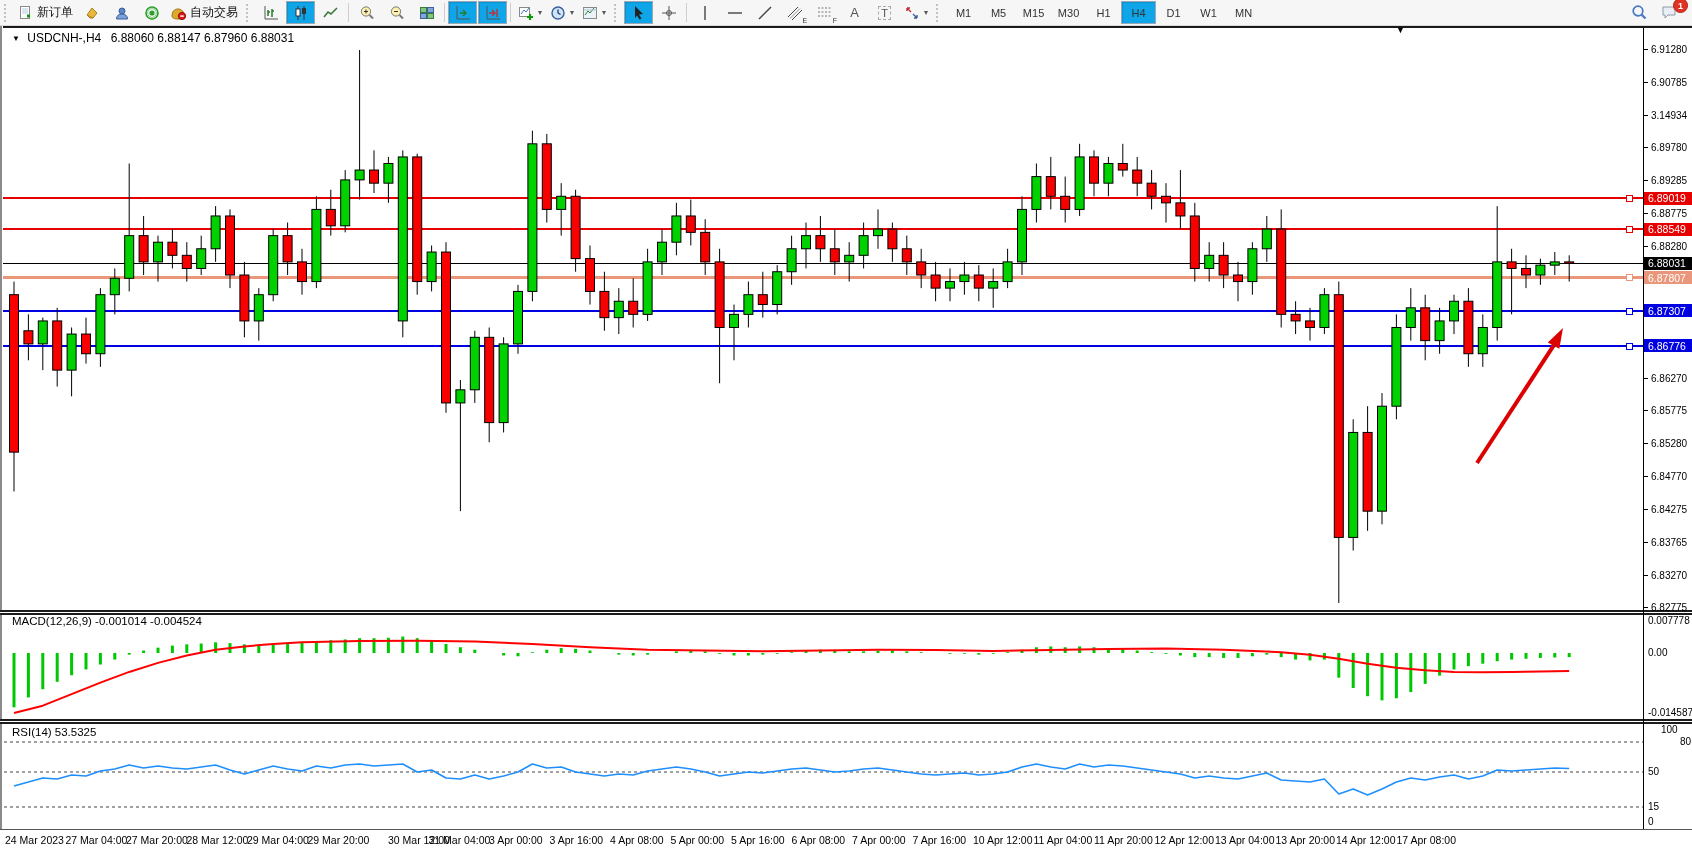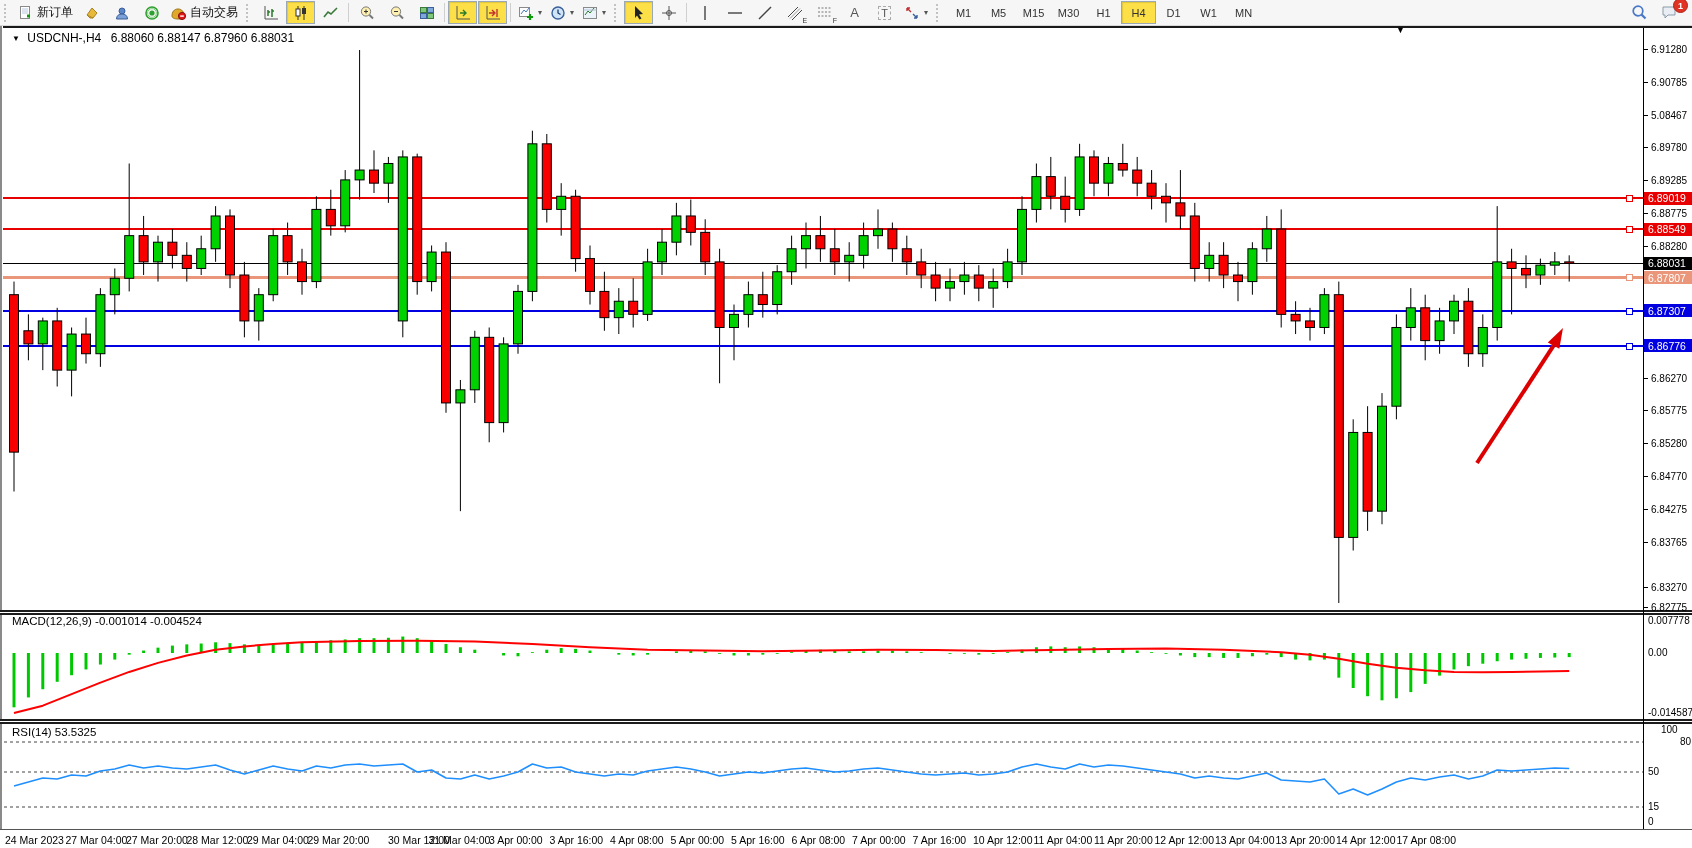--- a/index.html
+++ b/index.html
@@ -4,21 +4,21 @@
 <style>
   html,body{margin:0;padding:0;background:#fff;}
   #app{position:relative;width:1692px;height:848px;background:#fff;overflow:hidden;
        font-family:"Liberation Sans","DejaVu Sans",sans-serif;-webkit-font-smoothing:none;}
   
   .toolbar{position:absolute;left:0;top:0;width:1692px;height:25px;background:#f6f6f6;
            display:flex;align-items:center;gap:1px;border-bottom:1px solid #d8d8d8;z-index:40;}
   .grip{width:5px;height:18px;border-left:2px dotted #c2c2c2;margin:0 2px 0 4px;}
   .tbtn{height:21px;min-width:23px;padding:0 2px;display:flex;align-items:center;justify-content:center;
         gap:3px;border:1px solid transparent;font-size:12px;color:#222;cursor:default;}
-  .tbtn.active{background:#fde047;border:1px solid #9aa7b4;box-shadow:inset 1px 1px 1px rgba(0,0,0,.12);}
+  .tbtn.active{background:#0ea5e9;border:1px solid #9aa7b4;box-shadow:inset 1px 1px 1px rgba(0,0,0,.12);}
   .tbtn .cap{font-size:12px;color:#111;}
   .ic{width:17px;height:17px;display:inline-flex;align-items:center;justify-content:center;}
   .ic svg{display:block;}
   .drop{font-size:8px;color:#555;margin-left:1px;}
   .vsep{width:1px;height:19px;background:#cfcfcf;margin:0 2px;}
   .tf{font-size:11px;color:#333;padding:0 5px;letter-spacing:0px;}
   .toolbar-spacer{flex:1;}
   .badge{position:absolute;top:-4px;right:-5px;width:13px;height:13px;border-radius:50%;
          background:#e03324;color:#fff;font-size:9px;font-weight:bold;display:flex;
          align-items:center;justify-content:center;border:1px solid #b02316;}
@@ -694,35 +694,35 @@
       </svg>
     <div id="price-labels">
         <div class="pbadge" style="left: 1644px; top: 165.8px; background: rgb(232, 0, 0);">6.89019</div>
         <div class="pbadge" style="left: 1644px; top: 196.7px; background: rgb(232, 0, 0);">6.88549</div>
         <div class="pbadge" style="left: 1644px; top: 230.6px; background: rgb(0, 0, 0);">6.88031</div>
         <div class="pbadge" style="left: 1644px; top: 245.3px; background: rgb(233, 150, 122);">6.87807</div>
         <div class="pbadge" style="left: 1644px; top: 278.1px; background: rgb(0, 0, 224);">6.87307</div>
         <div class="pbadge" style="left: 1644px; top: 313px; background: rgb(0, 0, 224);">6.86776</div>
         <div class="ptick" style="left: 1644px; top: 18px;"><span class="tickmark"></span><span>6.91280</span></div>
         <div class="ptick" style="left: 1644px; top: 50.5px;"><span class="tickmark"></span><span>6.90785</span></div>
-        <div class="ptick" style="left: 1644px; top: 83.9px;"><span class="tickmark"></span><span>5.08467</span></div>
+        <div class="ptick" style="left: 1644px; top: 83.9px;"><span class="tickmark"></span><span>3.14934</span></div>
         <div class="ptick" style="left: 1644px; top: 116.4px;"><span class="tickmark"></span><span>6.89780</span></div>
         <div class="ptick" style="left: 1644px; top: 148.9px;"><span class="tickmark"></span><span>6.89285</span></div>
         <div class="ptick" style="left: 1644px; top: 182.3px;"><span class="tickmark"></span><span>6.88775</span></div>
         <div class="ptick" style="left: 1644px; top: 214.8px;"><span class="tickmark"></span><span>6.88280</span></div>
         <div class="ptick" style="left: 1644px; top: 247.3px;"><span class="tickmark"></span><span>6.87785</span></div>
         <div class="ptick" style="left: 1644px; top: 280.7px;"><span class="tickmark"></span><span>6.87275</span></div>
         <div class="ptick" style="left: 1644px; top: 313.9px;"><span class="tickmark"></span><span>6.86770</span></div>
         <div class="ptick" style="left: 1644px; top: 346.7px;"><span class="tickmark"></span><span>6.86270</span></div>
         <div class="ptick" style="left: 1644px; top: 379.1px;"><span class="tickmark"></span><span>6.85775</span></div>
         <div class="ptick" style="left: 1644px; top: 411.6px;"><span class="tickmark"></span><span>6.85280</span></div>
         <div class="ptick" style="left: 1644px; top: 445.1px;"><span class="tickmark"></span><span>6.84770</span></div>
         <div class="ptick" style="left: 1644px; top: 477.5px;"><span class="tickmark"></span><span>6.84275</span></div>
         <div class="ptick" style="left: 1644px; top: 511px;"><span class="tickmark"></span><span>6.83765</span></div>
-        <div class="ptick" style="left: 1644px; top: 543.5px; margin-top: 12px;"><span class="tickmark"></span><span>6.83270</span></div>
+        <div class="ptick" style="left: 1644px; top: 543.5px;"><span class="tickmark"></span><span>6.83270</span></div>
         <div class="ptick" style="left: 1644px; top: 575.9px;"><span class="tickmark"></span><span>6.82775</span></div>
         <div class="ptick" style="left: 1648px; top: 589px;">0.007778</div>
         <div class="ptick" style="left: 1648px; top: 621px;">0.00</div>
         <div class="ptick" style="left: 1648px; top: 681px;">-0.014587</div>
         <div class="ptick" style="left: 1648px; top: 698px; margin-left: 13px;">100</div>
         <div class="ptick" style="left: 1648px; top: 710px; padding-left: 32px;">80</div>
         <div class="ptick" style="left: 1648px; top: 740px;">50</div>
         <div class="ptick" style="left: 1648px; top: 775px;">15</div>
         <div class="ptick" style="left: 1648px; top: 790px;">0</div>
       </div>

